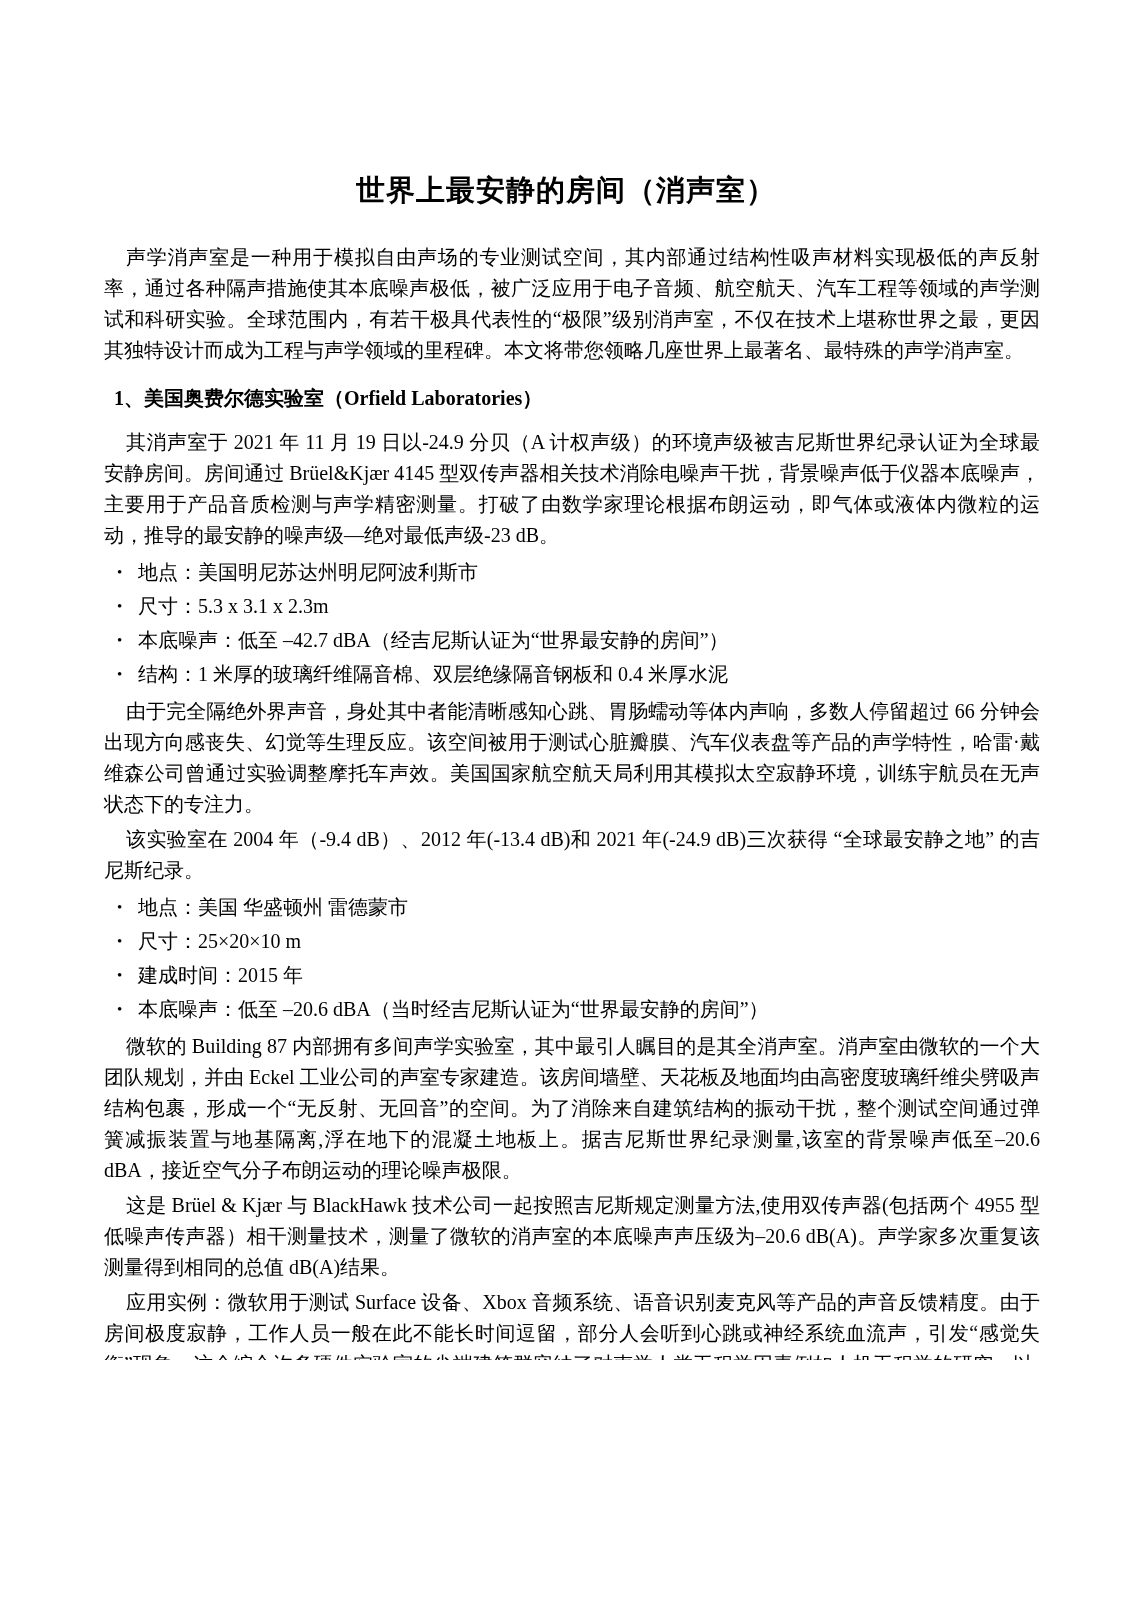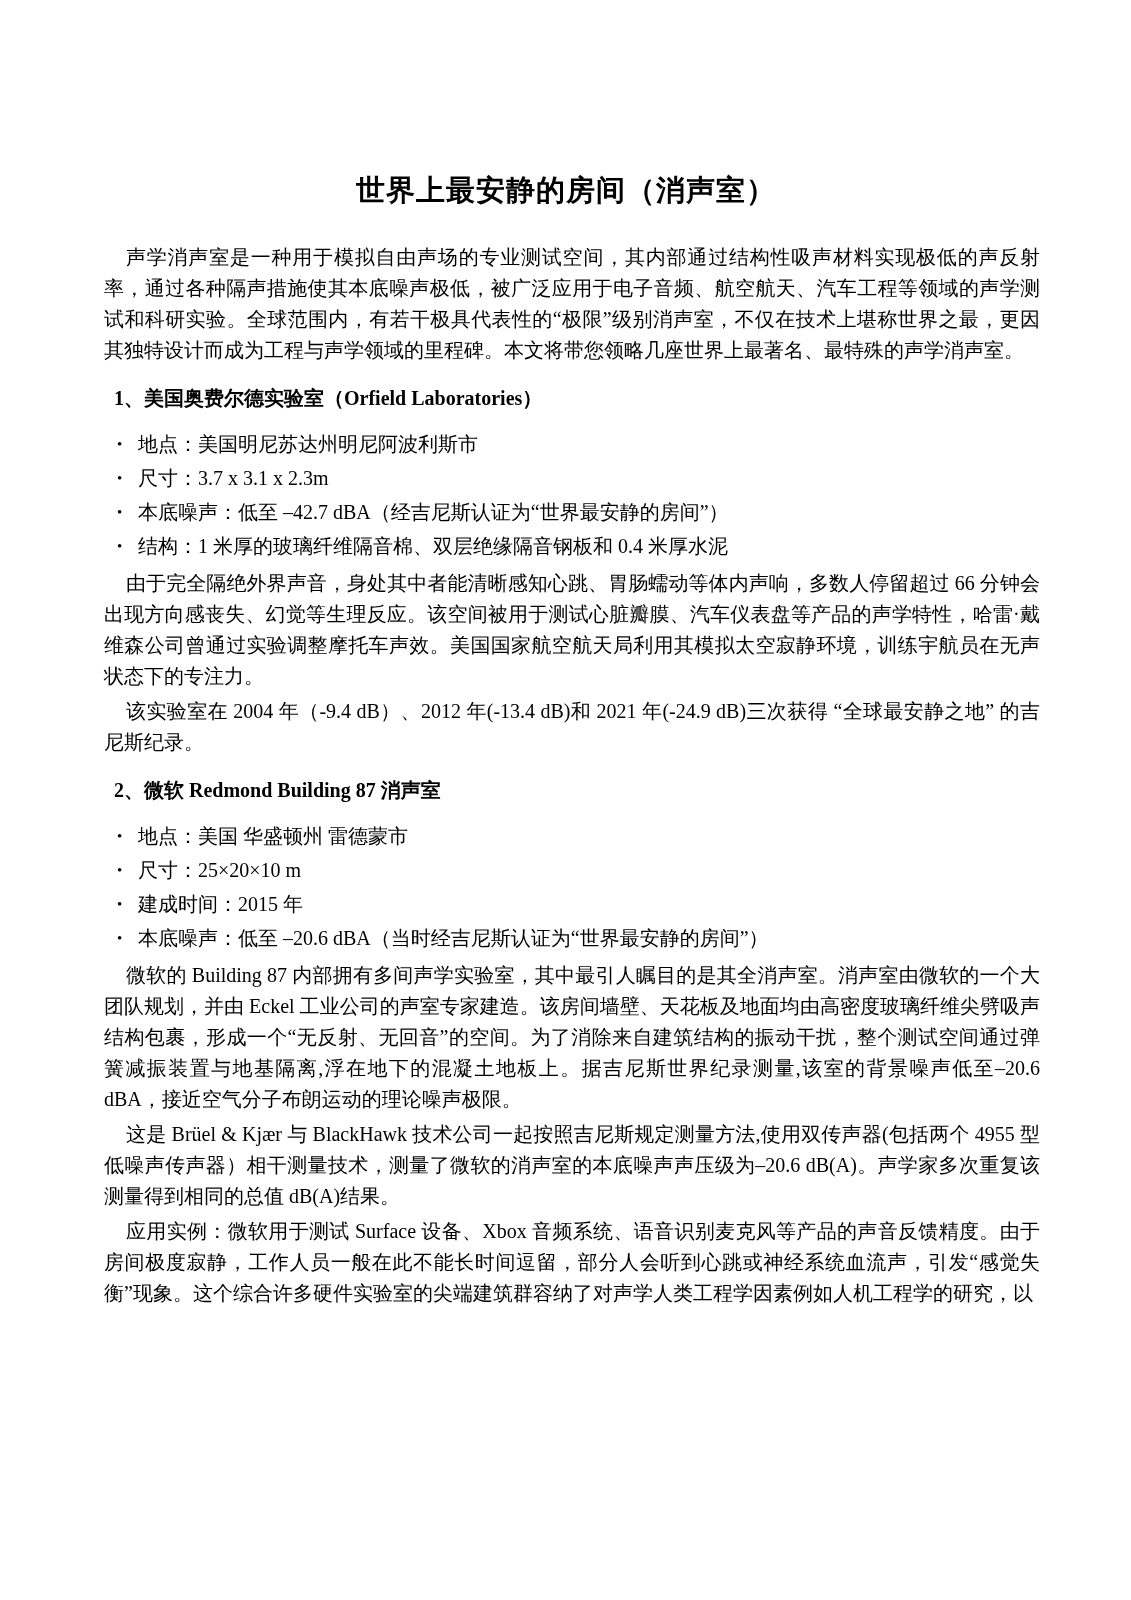--- a/index.html
+++ b/index.html
@@ -67,45 +67,45 @@
 
 <div class="page">
   <div class="content">
 
     <h1 class="doc-title">世界上最安静的房间（消声室）</h1>
 
     <p class="body-para">声学消声室是一种用于模拟自由声场的专业测试空间，其内部通过结构性吸声材料实现极低的声反射率，通过各种隔声措施使其本底噪声极低，被广泛应用于电子音频、航空航天、汽车工程等领域的声学测试和科研实验。全球范围内，有若干极具代表性的“极限”级别消声室，不仅在技术上堪称世界之最，更因其独特设计而成为工程与声学领域的里程碑。本文将带您领略几座世界上最著名、最特殊的声学消声室。</p>
 
     <h2 class="section-heading">1、美国奥费尔德实验室（Orfield Laboratories）</h2>
 
+    <p class="body-para">其消声室于 2021 年 11 月 19 日以-24.9 分贝（A 计权声级）的环境声级被吉尼斯世界纪录认证为全球最安静房间。房间通过 Brüel&amp;Kjær 4145 型双传声器相关技术消除电噪声干扰，背景噪声低于仪器本底噪声，主要用于产品音质检测与声学精密测量。打破了由数学家理论根据布朗运动，即气体或液体内微粒的运动，推导的最安静的噪声级—绝对最低声级-23 dB。</p>
 
     <ul class="bullet-list">
       <li>
         <span class="bullet">•</span>
         <span>地点：美国明尼苏达州明尼阿波利斯市</span>
       </li>
       <li>
         <span class="bullet">•</span>
-        <span>尺寸：3.7 x 3.1 x 2.3m</span>
+        <span>尺寸：5.3 x 3.1 x 2.3m</span>
       </li>
       <li>
         <span class="bullet">•</span>
         <span>本底噪声：低至 –42.7 dBA（经吉尼斯认证为“世界最安静的房间”）</span>
       </li>
       <li>
         <span class="bullet">•</span>
         <span>结构：1 米厚的玻璃纤维隔音棉、双层绝缘隔音钢板和 0.4 米厚水泥</span>
       </li>
     </ul>
 
     <p class="body-para">由于完全隔绝外界声音，身处其中者能清晰感知心跳、胃肠蠕动等体内声响，多数人停留超过 66 分钟会出现方向感丧失、幻觉等生理反应。该空间被用于测试心脏瓣膜、汽车仪表盘等产品的声学特性，哈雷·戴维森公司曾通过实验调整摩托车声效。美国国家航空航天局利用其模拟太空寂静环境，训练宇航员在无声状态下的专注力。</p>
 
     <p class="body-para">该实验室在 2004 年（-9.4 dB）、2012 年(-13.4 dB)和 2021 年(-24.9 dB)三次获得 “全球最安静之地” 的吉尼斯纪录。</p>
 
-    <h2 class="section-heading">2、微软 Redmond Building 87  消声室</h2>
 
     <ul class="bullet-list">
       <li>
         <span class="bullet">•</span>
         <span>地点：美国 华盛顿州 雷德蒙市</span>
       </li>
       <li>
         <span class="bullet">•</span>
         <span>尺寸：25×20×10 m</span>
       </li>

